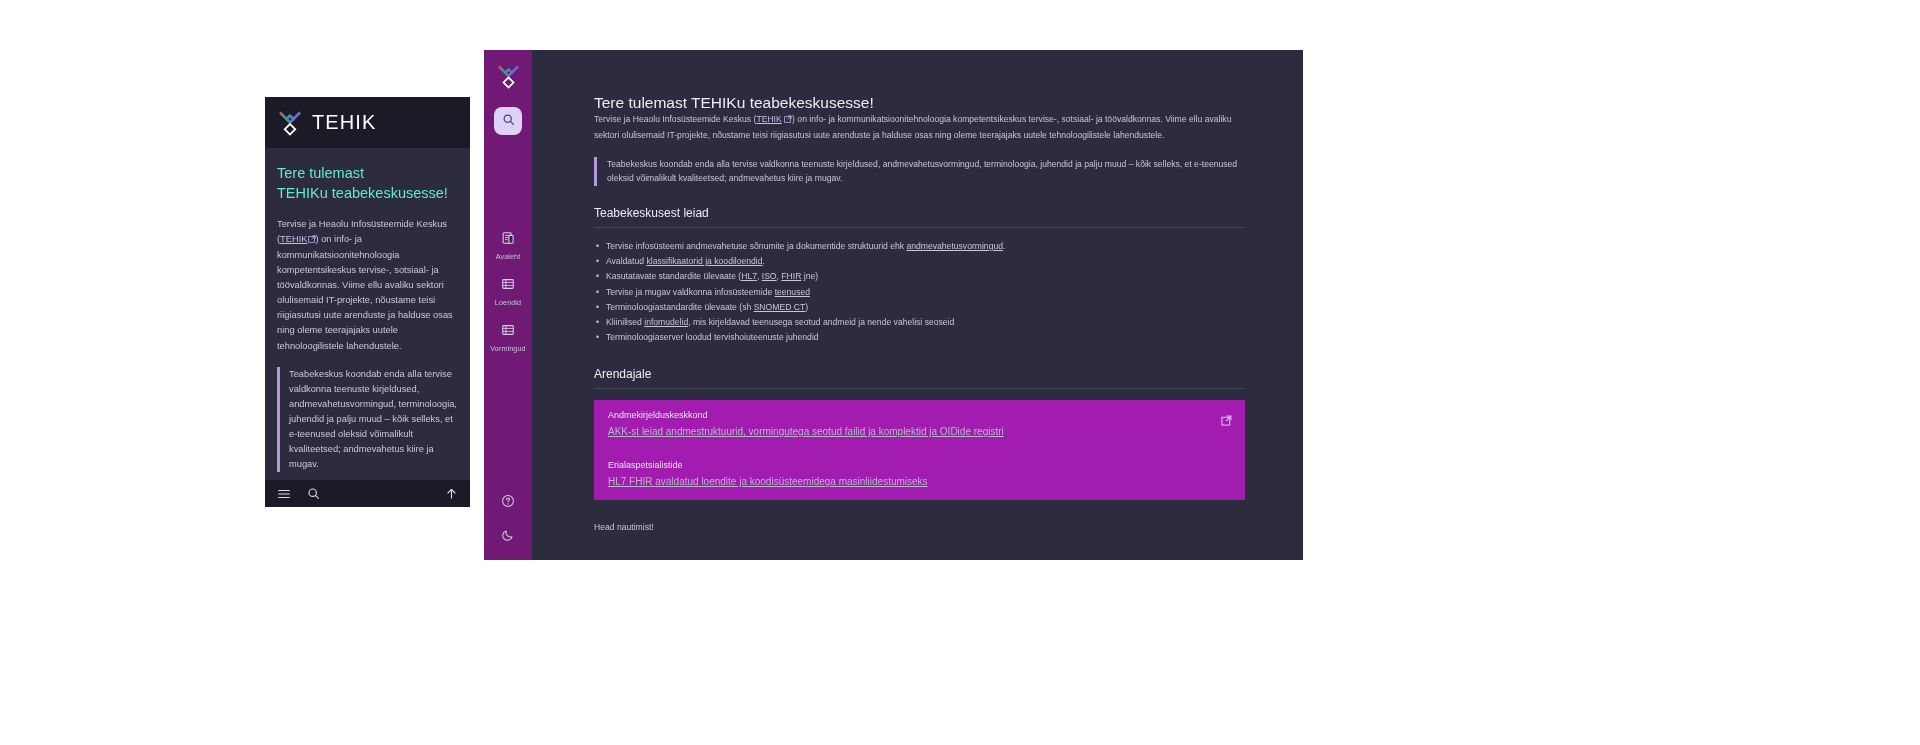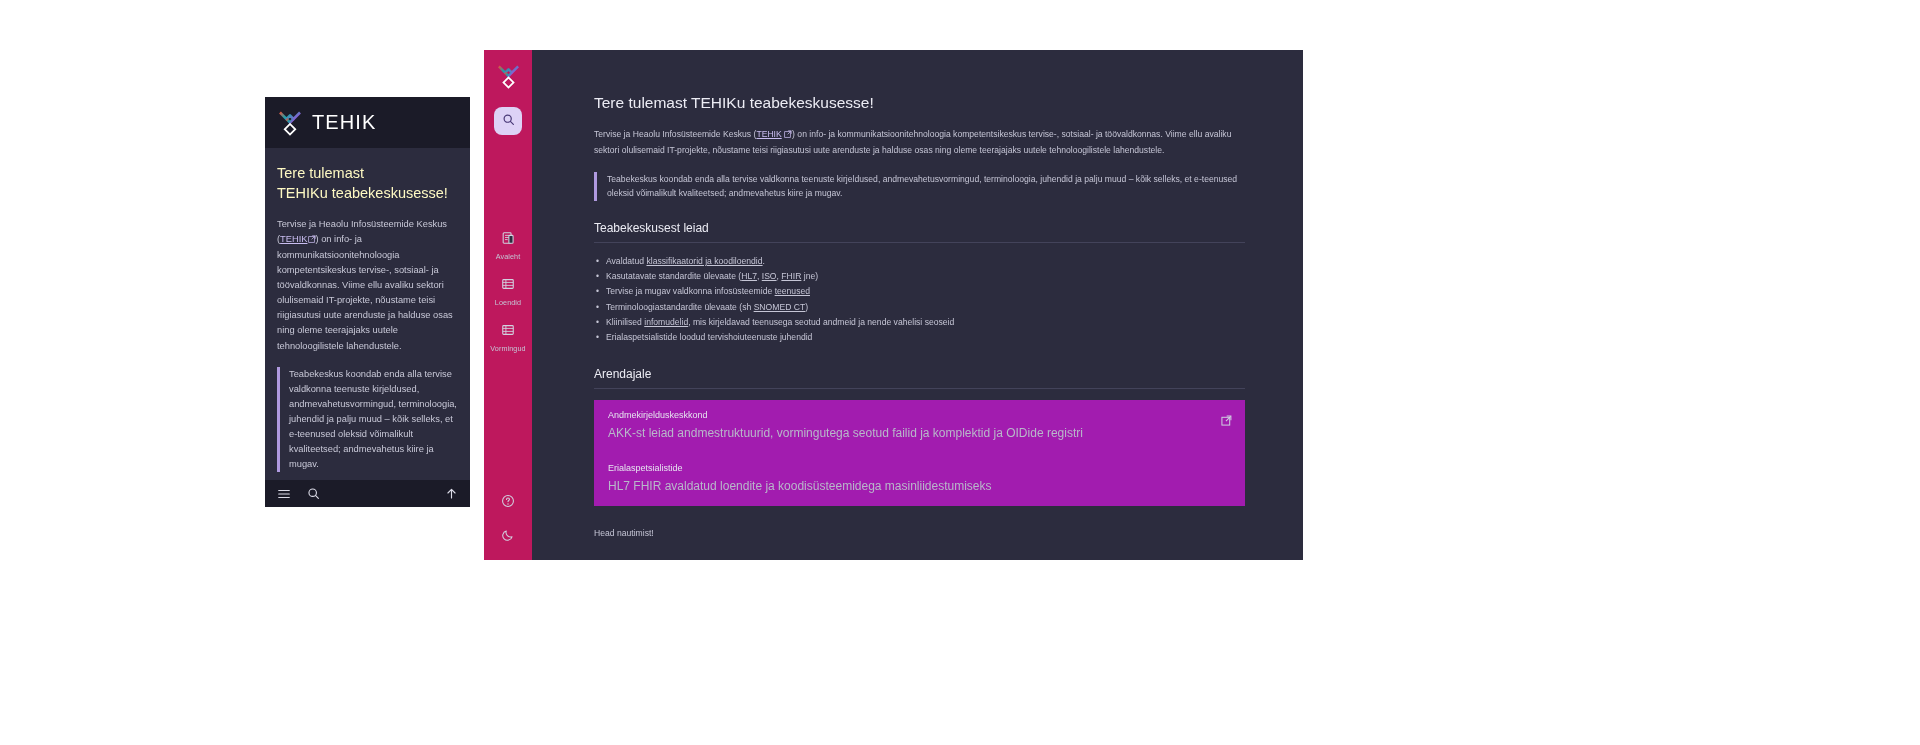--- a/index.html
+++ b/index.html
@@ -31,21 +31,21 @@
   .brand-word {
     color: #ffffff; font-size: 20px; letter-spacing: 1.1px;
     font-weight: 400;
   }
   .mobile-body {
     flex: 1 1 auto; overflow: hidden;
     padding: 16px 12px 6px 12px;
     position: relative;
   }
   .m-title {
-    color: #fef9c3; font-size: 14.5px; line-height: 1.35;
+    color: #5eead4; font-size: 14.5px; line-height: 1.35;
     font-weight: 400; margin-bottom: 14px;
   }
   .m-para {
     color: #c9c9d8; font-size: 9.3px; line-height: 1.62;
     margin-bottom: 13px;
   }
   .m-quote {
     border-left: 3px solid #b09ae0;
     padding-left: 9px;
     color: #c9c9d8; font-size: 9.3px; line-height: 1.62;
@@ -62,21 +62,21 @@
   
   .desktop {
     position: absolute; left: 484px; top: 50px;
     width: 819px; height: 510px;
     background: #2c2c3e;
     display: flex;
     overflow: hidden;
   }
   .side {
     width: 48px; flex: 0 0 auto;
-    background: #be185d;
+    background: #701a75;
     display: flex; flex-direction: column; align-items: center;
     padding-top: 12px;
     position: relative;
   }
   .side-logo { width: 25px; height: 29px; margin-bottom: 16px; }
   .side-search {
     width: 28px; height: 28px; border-radius: 8px;
     background: #ddd2f6;
     display: flex; align-items: center; justify-content: center;
     color: #4a3a78;
@@ -92,21 +92,20 @@
     display: flex; flex-direction: column; align-items: center; gap: 16px;
     color: #d2d2e0;
   }
 
   .main {
     flex: 1 1 auto; padding: 44px 58px 0 62px;
     overflow: hidden;
   }
   .d-title {
     color: #ececf4; font-size: 15.5px; font-weight: 400;
-    margin-bottom: 15px;
   }
   .d-para {
     color: #c6c6d6; font-size: 8.6px; line-height: 1.72;
     margin-bottom: 14px;
   }
   .d-quote {
     border-left: 3px solid #b09ae0; padding-left: 10px;
     color: #c6c6d6; font-size: 8.6px; line-height: 1.72;
     margin-bottom: 20px;
   }
@@ -123,21 +122,21 @@
   .d-list li:before {
     content: "\2022"; position: absolute; left: 2px; color: #c6c6d6;
   }
   .cards { margin-bottom: 20px; }
   .card {
     background: #a21caf; padding: 10px 14px 11px 14px;
     position: relative;
   }
   .card + .card { border-top: 0; }
   .card-title { color: #e6e6f0; font-size: 9px; margin-bottom: 4px; }
-  .card-desc { color: #b8b8ca; font-size: 12px; line-height:1.5; }
+  .card-desc { color: #b8b8ca; font-size: 10px; line-height:1.5;text-decoration:underline; }
   .card-ext {
     position: absolute; right: 13px; top: 12px; color: #cfcfe0;
   }
   .d-foot { color: #c6c6d6; font-size: 8.6px; line-height:1.72; margin-bottom: 12px; }
   a.lnk { color: #c9bdf0; text-decoration: underline; }
   a.lnk2 { color: #c6c6d6; text-decoration: underline; }
   .ext-sm { display:inline-block; vertical-align:-1px; }
 </style>
 </head>
 <body>
@@ -282,26 +281,27 @@
               <rect x="1" y="2.5" width="8.5" height="8.5" fill="none" stroke="#c9bdf0" stroke-width="1.1"></rect>
               <path d="M6.2 1.2 H10.8 V5.8" fill="none" stroke="#c9bdf0" stroke-width="1.1"></path>
               <path d="M5.4 6.6 L10.6 1.4" stroke="#c9bdf0" stroke-width="1.1"></path>
             </svg></span><span>) on info- ja kommunikatsioonitehnoloogia kompetentsikeskus tervise-, sotsiaal- ja töövaldkonnas. Viime ellu avaliku sektori olulisemaid IT-projekte, nõustame teisi riigiasutusi uute arenduste ja halduse osas ning oleme teerajajaks uutele tehnoloogilistele lahendustele.</span></p>
 
       <div class="d-quote">Teabekeskus koondab enda alla tervise valdkonna teenuste kirjeldused, andmevahetusvormingud, terminoloogia, juhendid ja palju muud – kõik selleks, et e-teenused oleksid võimalikult kvaliteetsed; andmevahetus kiire ja mugav.</div>
 
       <div class="d-h2">Teabekeskusest leiad</div>
 
       <ul class="d-list">
+        <li><span>Tervise infosüsteemi andmevahetuse sõnumite ja dokumentide struktuurid ehk </span><a class="lnk2" href="#">andmevahetusvormingud</a><span>.</span></li>
         <li><span>Avaldatud </span><a class="lnk2" href="#">klassifikaatorid ja koodiloendid</a><span>.</span></li>
         <li><span>Kasutatavate standardite ülevaate (</span><a class="lnk2" href="#">HL7</a><span>, </span><a class="lnk2" href="#">ISO</a><span>, </span><a class="lnk2" href="#">FHIR</a><span> jne)</span></li>
         <li><span>Tervise ja mugav valdkonna infosüsteemide </span><a class="lnk2" href="#">teenused</a><span></span></li>
         <li><span>Terminoloogiastandardite ülevaate (sh </span><a class="lnk2" href="#">SNOMED CT</a><span>)</span></li>
         <li><span>Kliinilised </span><a class="lnk2" href="#">infomudelid</a><span>, mis kirjeldavad teenusega seotud andmeid ja nende vahelisi seoseid</span></li>
-        <li><span>Erialaspetsialistide loodud tervishoiuteenuste juhendid</span></li>
+        <li><span>Terminoloogiaserver loodud tervishoiuteenuste juhendid</span></li>
       </ul>
 
       <div class="d-h2">Arendajale</div>
 
       <div class="cards">
         <div class="card">
           <div class="card-title">Andmekirjelduskeskkond</div>
           <div class="card-desc">AKK-st leiad andmestruktuurid, vormingutega seotud failid ja komplektid ja OIDide registri</div>
           <span class="card-ext">
             <svg width="11" height="11" viewBox="0 0 12 12">

